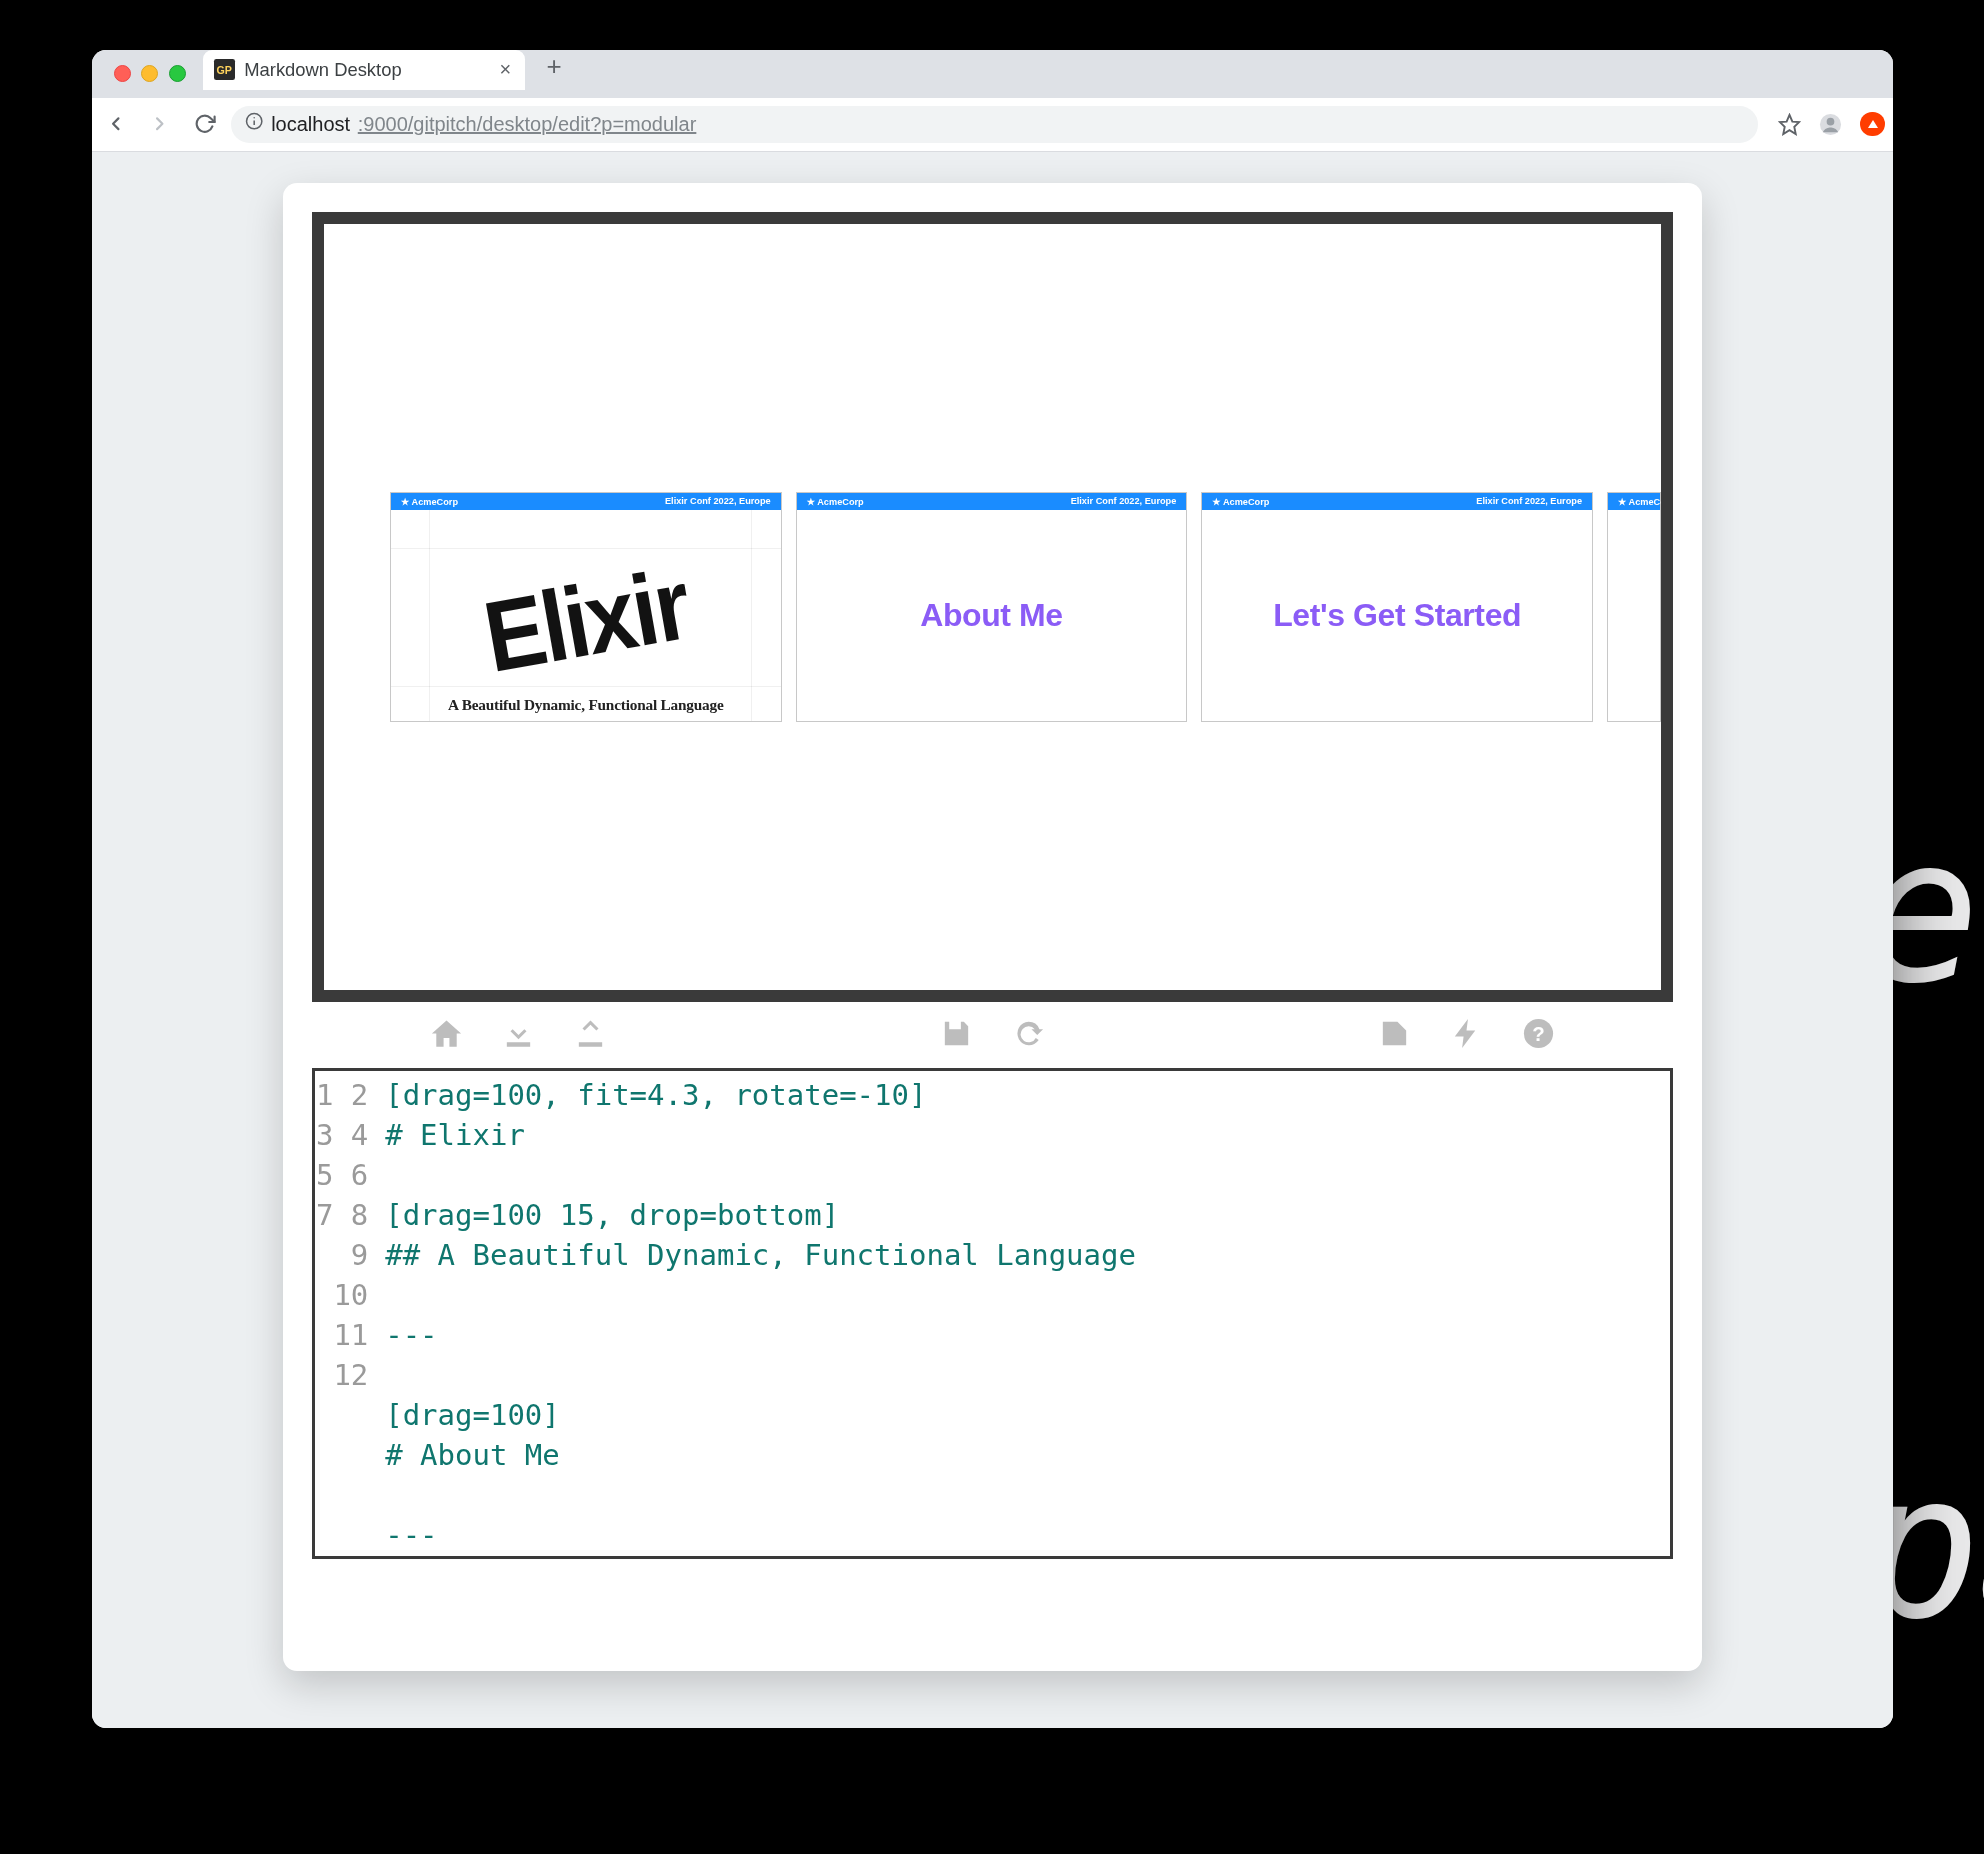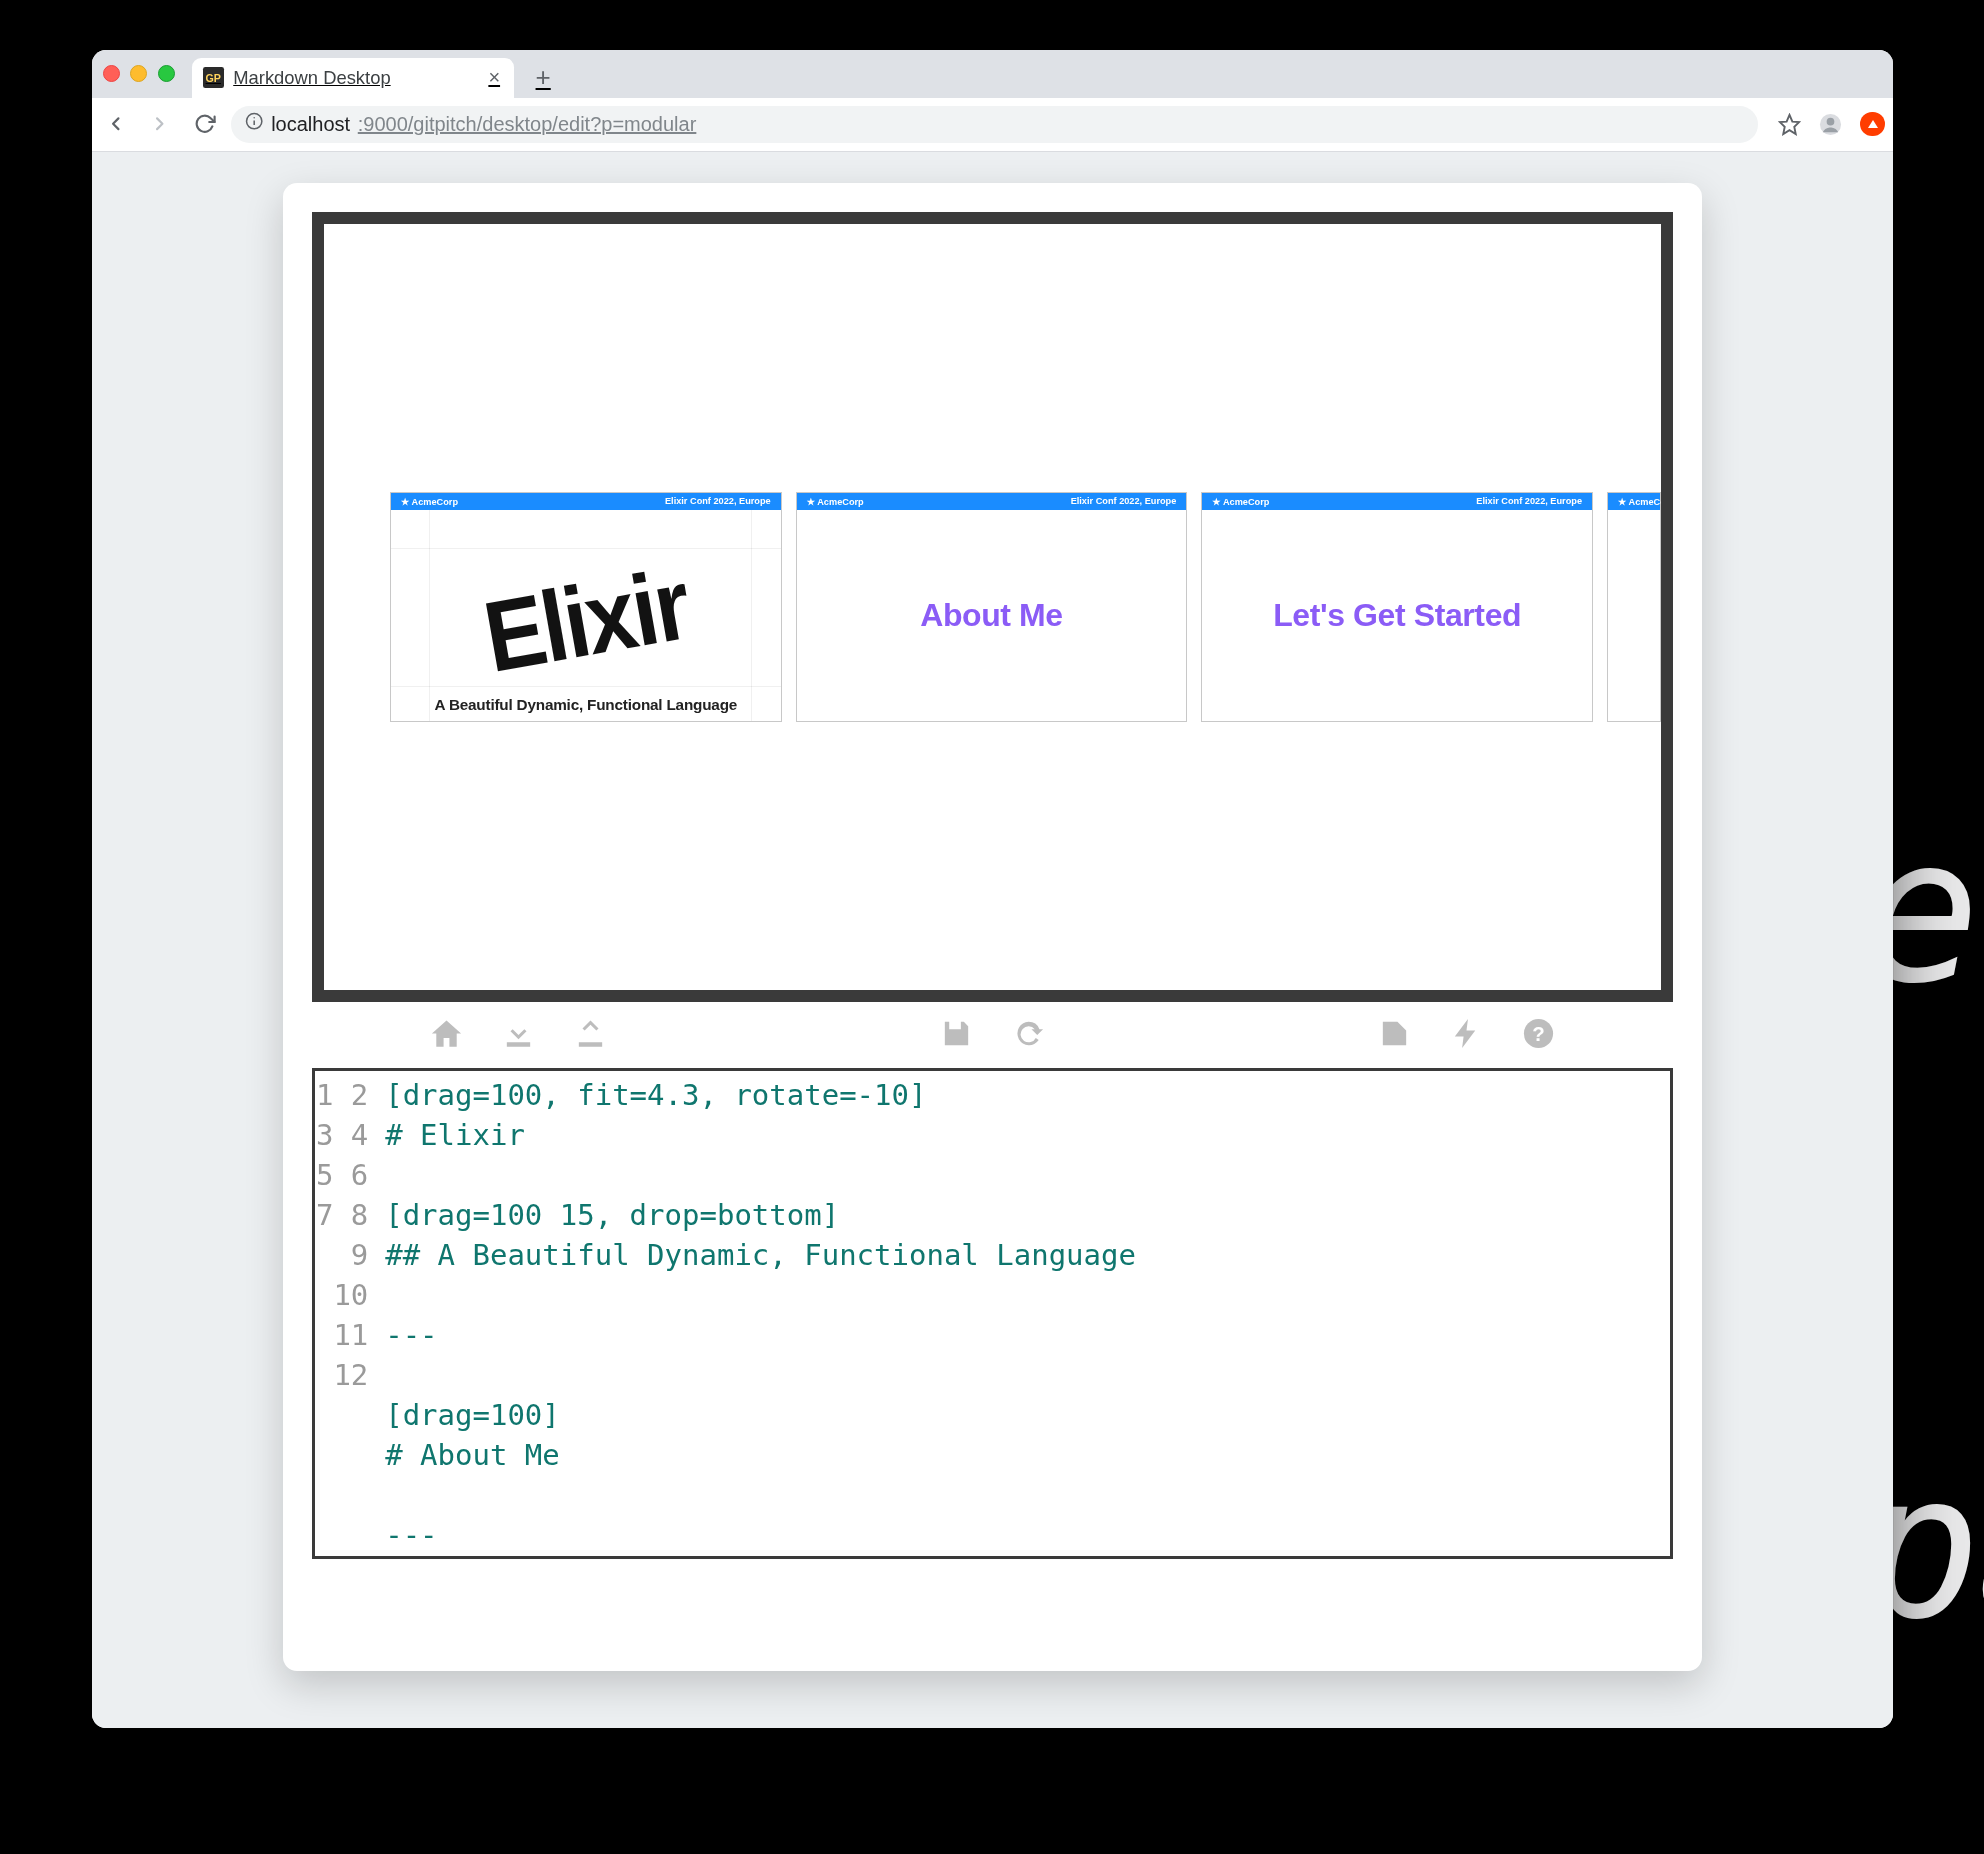--- a/index.html
+++ b/index.html
@@ -53,24 +53,22 @@
     flex-direction: column;
     overflow: hidden;
     z-index: 2;
   }
 
   
   .tabstrip {
     height: 48px;
     background: #dee1e6;
     display: flex;
-    align-items: flex-end;
-    padding-left: 3px;
+    padding-left: 14px;
     position: relative;
-    text-decoration: underline;
   }
   .traffic-lights {
     display: flex;
     gap: 10.7px;
     align-items: center;
     padding: 0 10.7px 0 7.7px;
     height: 100%;
   }
   .tl { width: 17px; height: 17px; border-radius: 50%; }
   .tl.red { background: #ff5f57; border:0.8px solid #e44; }
@@ -180,21 +178,21 @@
     font-weight: 900;
     font-size: 100px;
     letter-spacing: -3.1px;
     color:#121212;
     transform: rotate(-10deg) scaleX(0.9);
     line-height: 1;
     margin-top: 10.7px;
   }
   .elixir-sub {
     position:absolute; bottom:6.1px; left:0; right:0; text-align:center;
-    font-family: Liberation Sans, sans-serif;
+    font-family: Liberation Serif, serif;
     font-size: 15.3px; font-weight: 800; color:#222;
     letter-spacing: -0.2px;
   }
   .elixir-gridlines {
     position:absolute; inset:0; pointer-events:none;
   }
   .elixir-gridlines::before, .elixir-gridlines::after {
     content:""; position:absolute; background:rgba(0,0,0,0.06);
   }
   .elixir-gridlines::before { left:38px; top:0; bottom:0; width:0.8px; box-shadow: 322px 0 rgba(0,0,0,0.06);}

